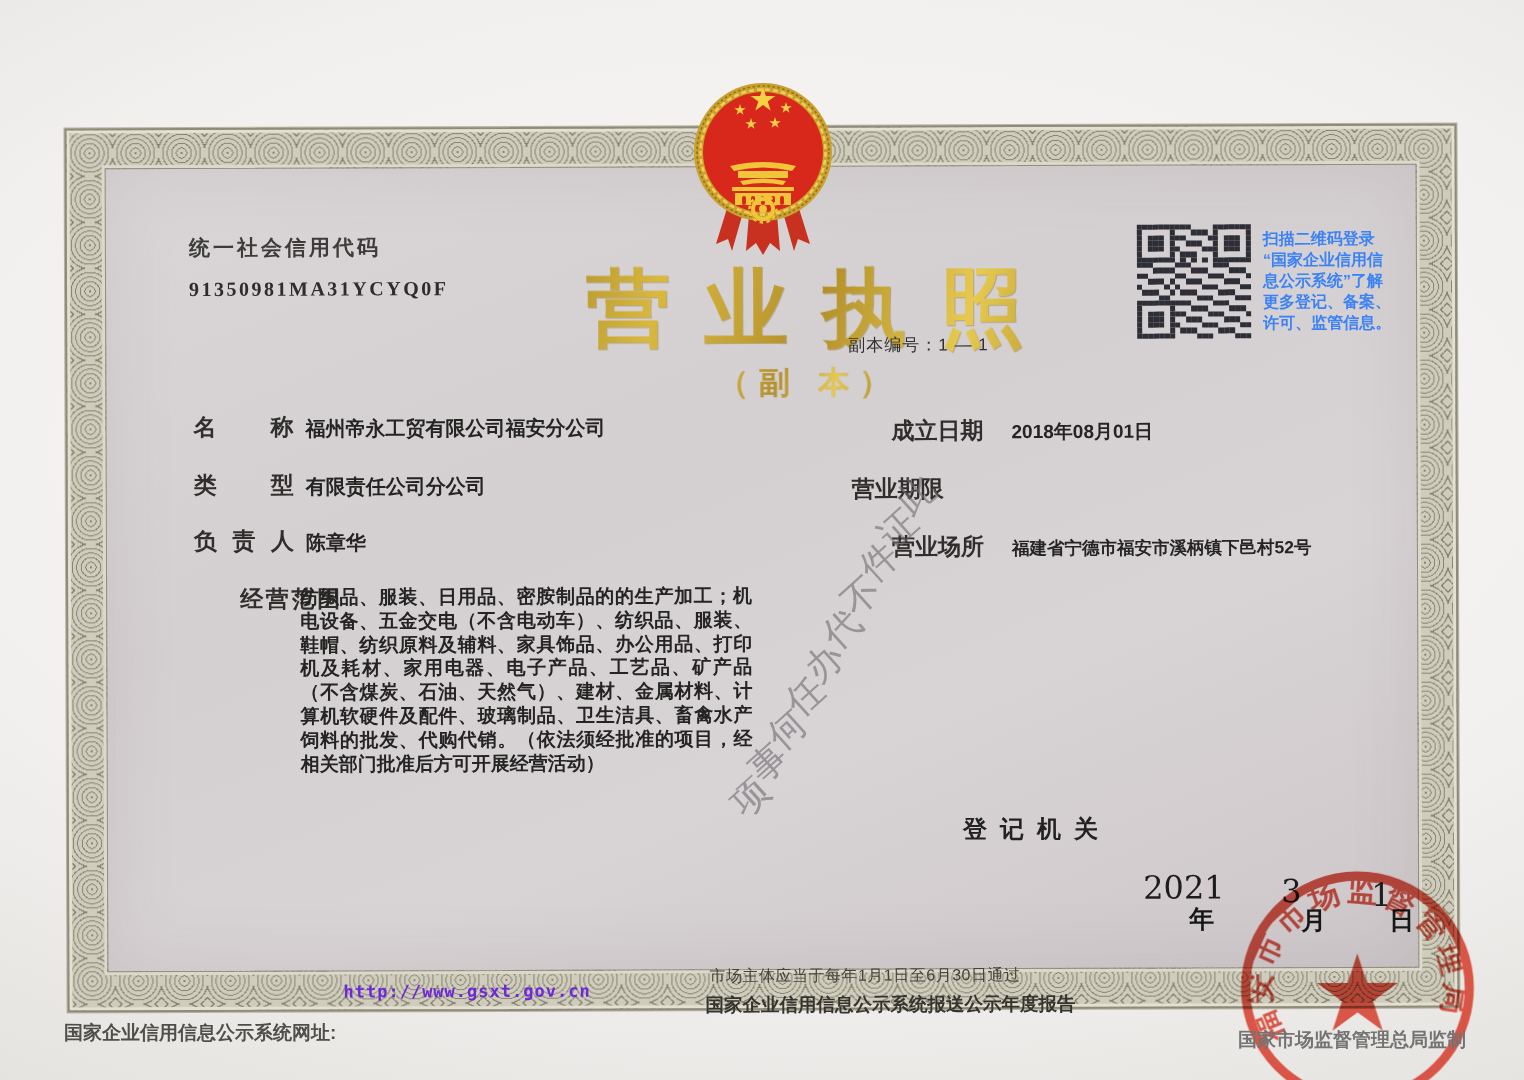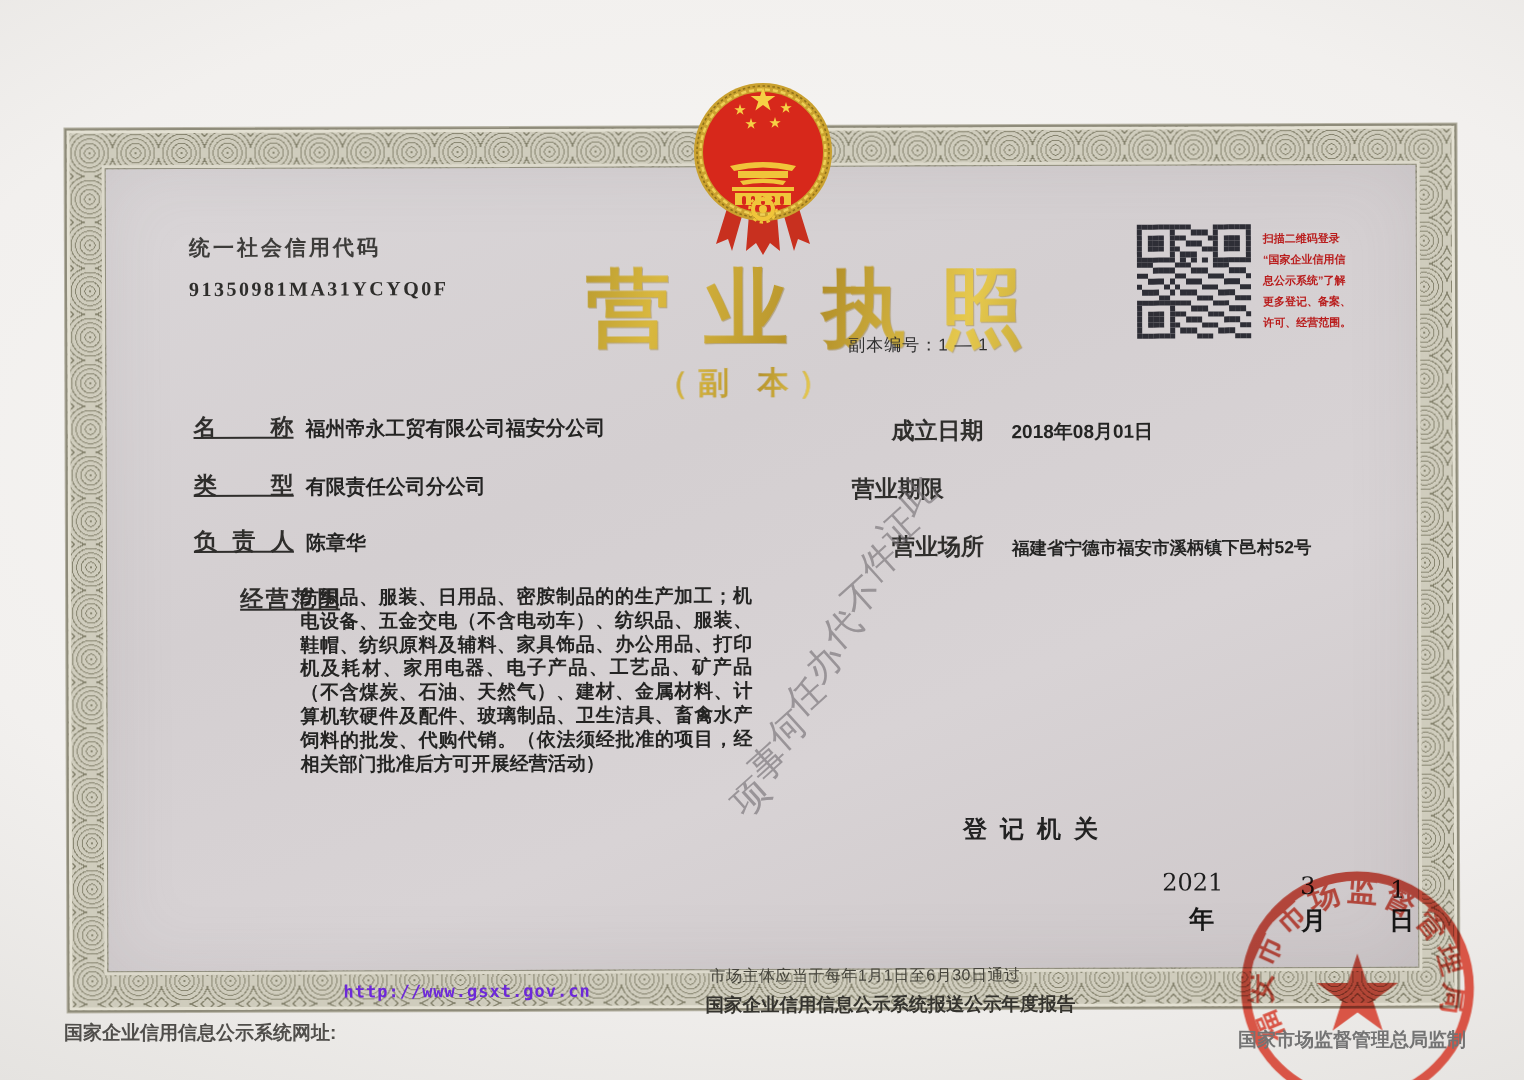--- a/index.html
+++ b/index.html
@@ -21,39 +21,39 @@
       repeating-radial-gradient(circle at 50% 50%, rgba(118,116,94,.78) 0 1.1px, rgba(208,205,190,.92) 1.1px 4.6px),
       repeating-radial-gradient(circle at 50% 50%, rgba(118,116,94,.45) 0 1px, rgba(208,205,190,0) 1px 4.6px);
     background-size:46px 46px,46px 46px;
     background-position:0 0,23px 23px;}
   .paper{position:absolute;inset:40px;
     border:1.5px solid #908e7e;
     box-shadow:0 0 0 3px #dcd9cb, inset 0 0 70px rgba(120,110,115,.14);
     background:linear-gradient(158deg,#dad6d8 0%,#d4cfd1 38%,#d8d3d5 66%,#cdc7c9 100%);}
   
   .lbl{color:#2f2e2c;font-weight:bold;}
-  .jlbl{display:block;width:100px;text-align:justify;text-align-last:justify;text-decoration:underline;}
+  .jlbl{display:block;width:100px;text-align:justify;text-align-last:justify;}
   .gold{background:linear-gradient(105deg,#8f741b 0%,#d9b83f 28%,#b3902a 52%,#e6c94e 74%,#9c7d20 100%);
     -webkit-background-clip:text;background-clip:text;color:transparent;}
   .credit-label{left:124px;top:106px;font-size:21px;letter-spacing:3px;color:#3d3c3a;font-weight:bold;}
   .credit-code{left:124px;top:150px;font-size:20px;font-family:"Liberation Serif","DejaVu Serif",serif;
     font-weight:bold;letter-spacing:2.5px;color:#2e2d2b;}
   .title{left:410px;top:126px;width:660px;text-align:center;font-size:84px;font-weight:bold;
     letter-spacing:34px;text-indent:34px;filter:drop-shadow(1px 1px 0 rgba(120,90,10,.35));}
   .copyno{left:783px;top:208px;font-size:17px;color:#2f2f2f;letter-spacing:1px;}
-  .subtitle{left:553px;top:236px;width:260px;text-align:center;font-size:31px;font-weight:bold;letter-spacing:10px;
+  .subtitle{left:575px;top:236px;width:260px;text-align:right;font-size:31px;font-weight:bold;letter-spacing:10px;
     filter:drop-shadow(.5px .5px 0 rgba(120,90,10,.3));}
   .qr{left:1072px;top:100px;width:114px;height:114px;display:grid;
     grid-template-columns:repeat(21,1fr);grid-template-rows:repeat(21,1fr);}
   .qr .m{background:#2e2e36;}
-  .qr-caption{left:1198px;top:104px;width:170px;font-size:11px;line-height:21px;color:#b91c1c;font-weight:bold;}
+  .qr-caption{left:1198px;top:104px;width:170px;font-size:16px;line-height:21px;color:#3b82f6;font-weight:bold;}
   .frow-l{font-size:23px;}
   .fval{color:#242423;font-weight:bold;}
   .regauth{left:896px;top:688px;font-size:24px;font-weight:bold;letter-spacing:13px;color:#222;}
-  .dnum{font-size:24px;color:#1d1d1d;font-family:"DejaVu Serif","Liberation Serif",serif;margin-left:19px;}
+  .dnum{font-size:32px;color:#1d1d1d;font-family:"DejaVu Serif","Liberation Serif",serif;}
   .dunit{font-size:25px;font-weight:bold;color:#161616;}
   .url{left:276px;top:854px;font-size:17px;font-family:"DejaVu Sans Mono","Liberation Mono",monospace;
     font-weight:bold;letter-spacing:1px;color:#6d28d9;z-index:4;}
   .notice1{left:642px;top:840px;font-size:16px;color:#45443c;z-index:4;letter-spacing:.5px;}
   .notice2{left:638px;top:866px;font-size:18.5px;color:#34332e;z-index:4;font-weight:bold;}
   .outer-left{left:64px;top:1020px;font-size:19px;color:#504e4b;font-weight:bold;}
   .outer-right{left:1238px;top:1012px;font-size:19px;color:#737373;font-weight:bold;margin-top:15px;}
   .emblem{left:688px;top:54px;width:150px;height:205px;z-index:6;}
   .stamp{left:1168px;top:742px;width:244px;height:244px;z-index:5;mix-blend-mode:multiply;
     opacity:.88;filter:blur(.4px);}
@@ -515,21 +515,21 @@
       <div></div>
       <div class="m"></div>
       <div class="m"></div>
       <div class="m"></div>
     </div>
   <div class="abs qr-caption">
     <div>扫描二维码登录</div>
     <div>“国家企业信用信</div>
     <div>息公示系统”了解</div>
     <div>更多登记、备案、</div>
-    <div>许可、经营范围。</div>
+    <div>许可、监管信息。</div>
   </div>
 
   <div class="abs lbl frow-l jlbl" style="left:128px;top:284px;">名称</div>
   <div class="abs fval" style="left:240px;top:288px;font-size:20px;">福州帝永工贸有限公司福安分公司</div>
 
   <div class="abs lbl frow-l jlbl" style="left:128px;top:342px;">类型</div>
   <div class="abs fval" style="left:240px;top:346px;font-size:20px;">有限责任公司分公司</div>
 
   <div class="abs lbl frow-l jlbl" style="left:128px;top:398px;">负责人</div>
   <div class="abs fval" style="left:240px;top:402px;font-size:20px;">陈章华</div>

